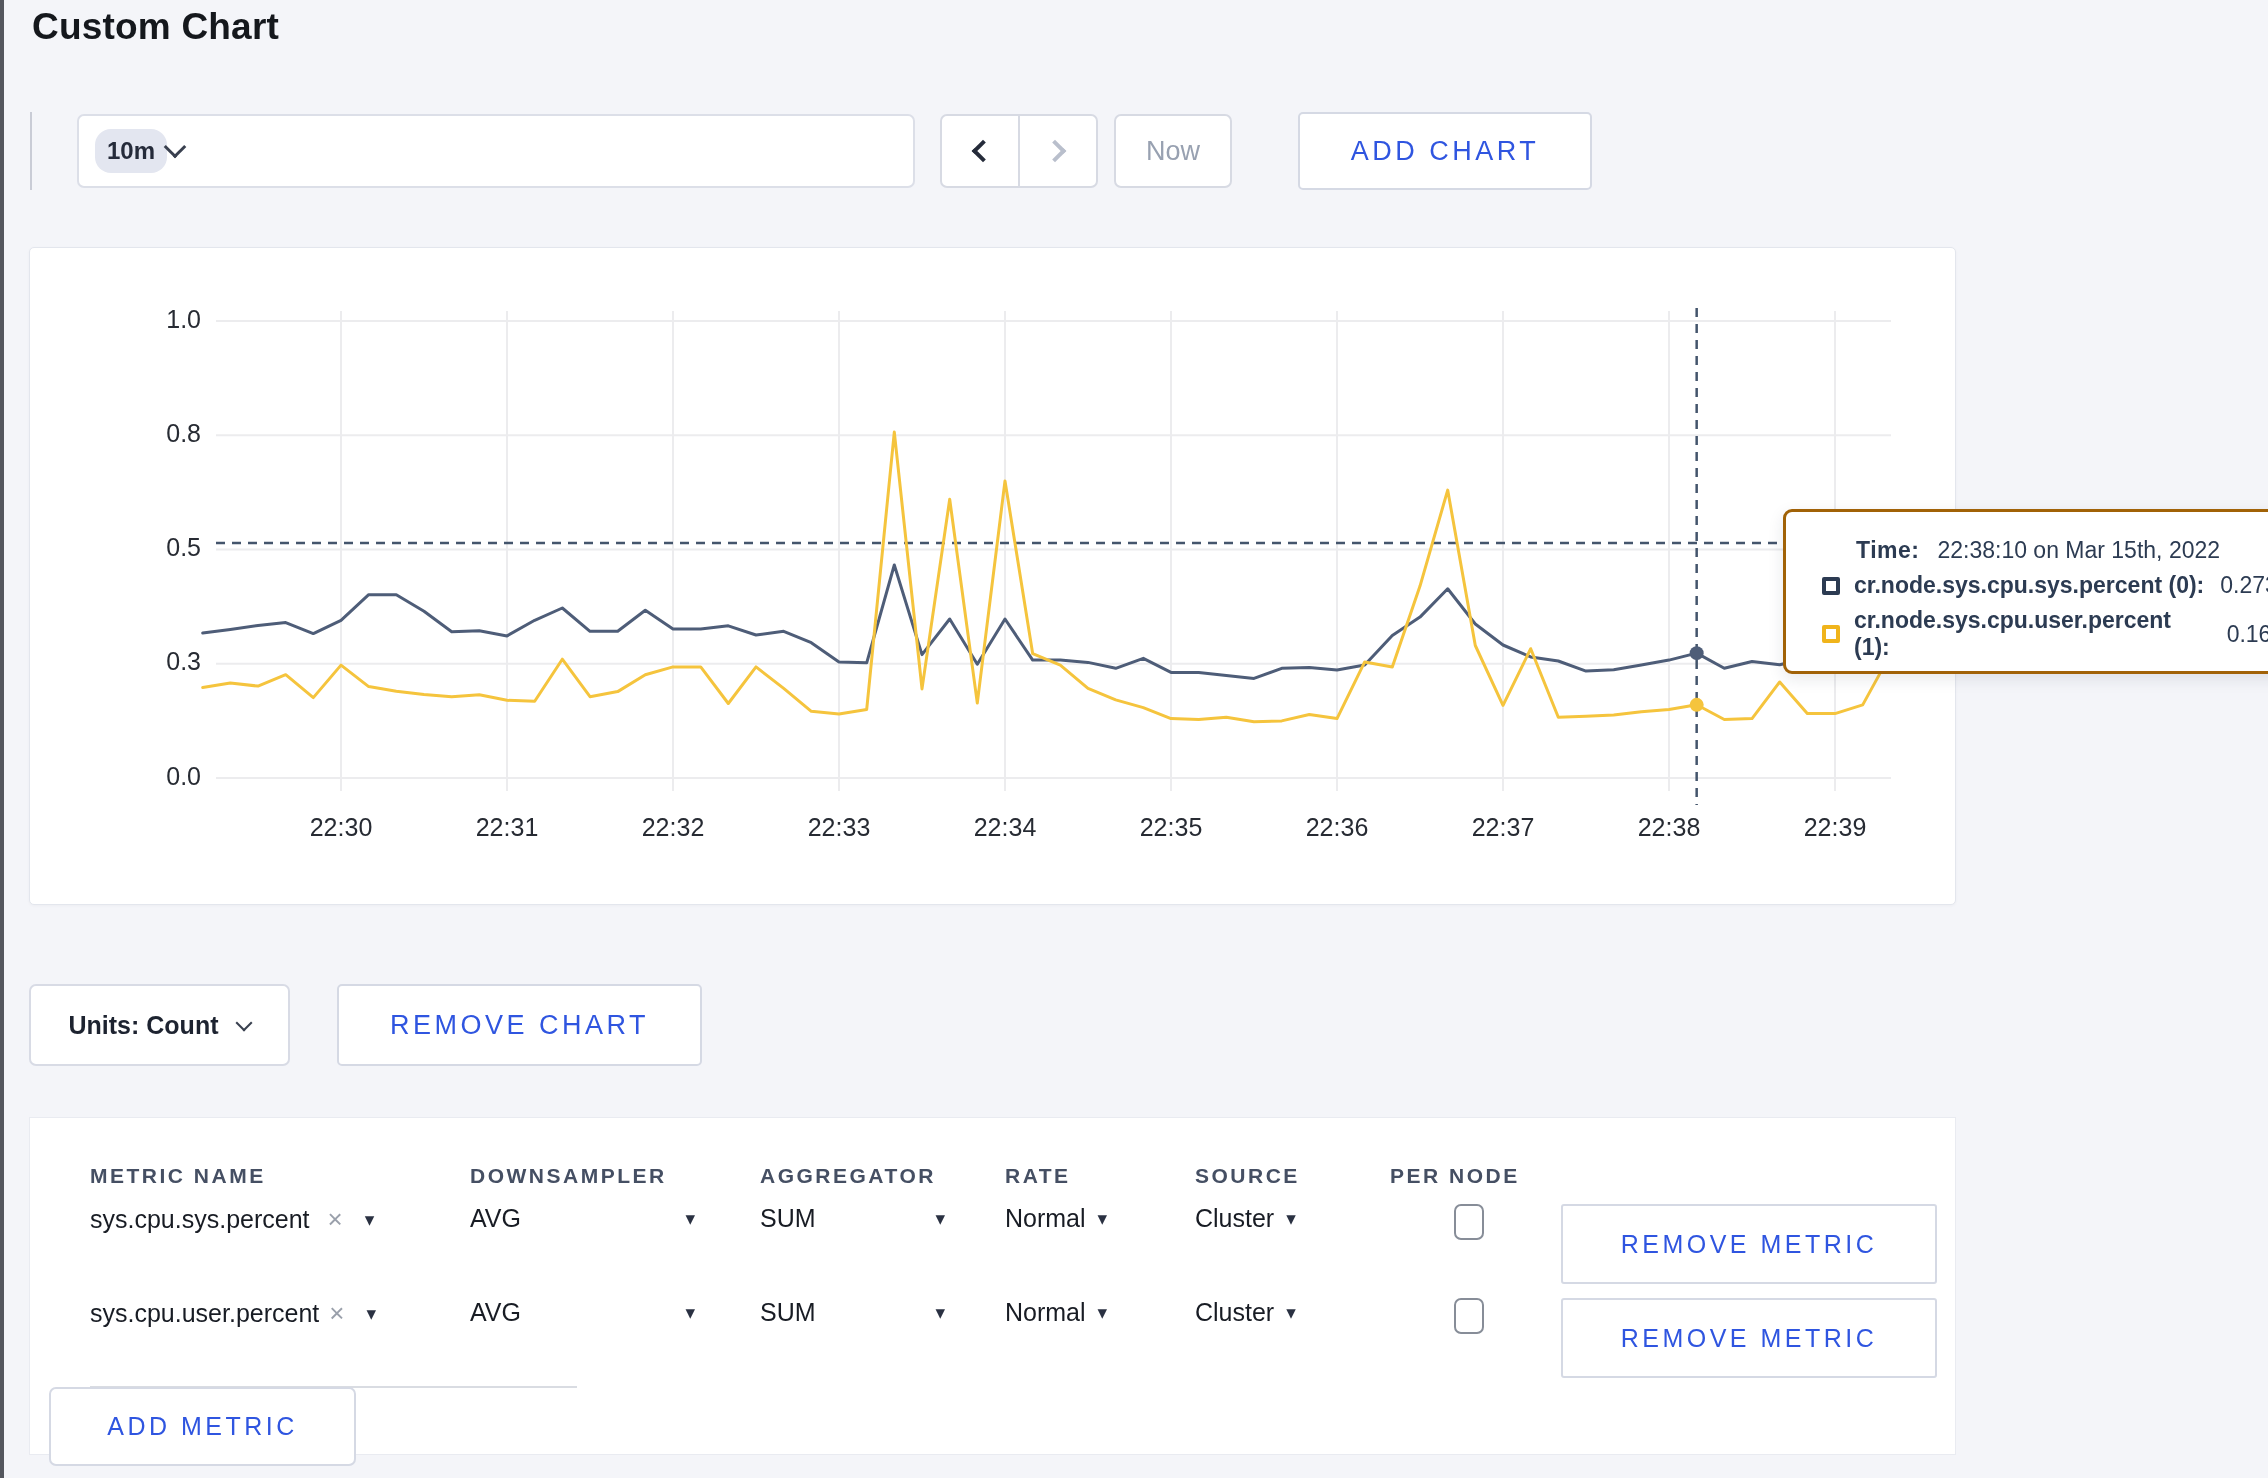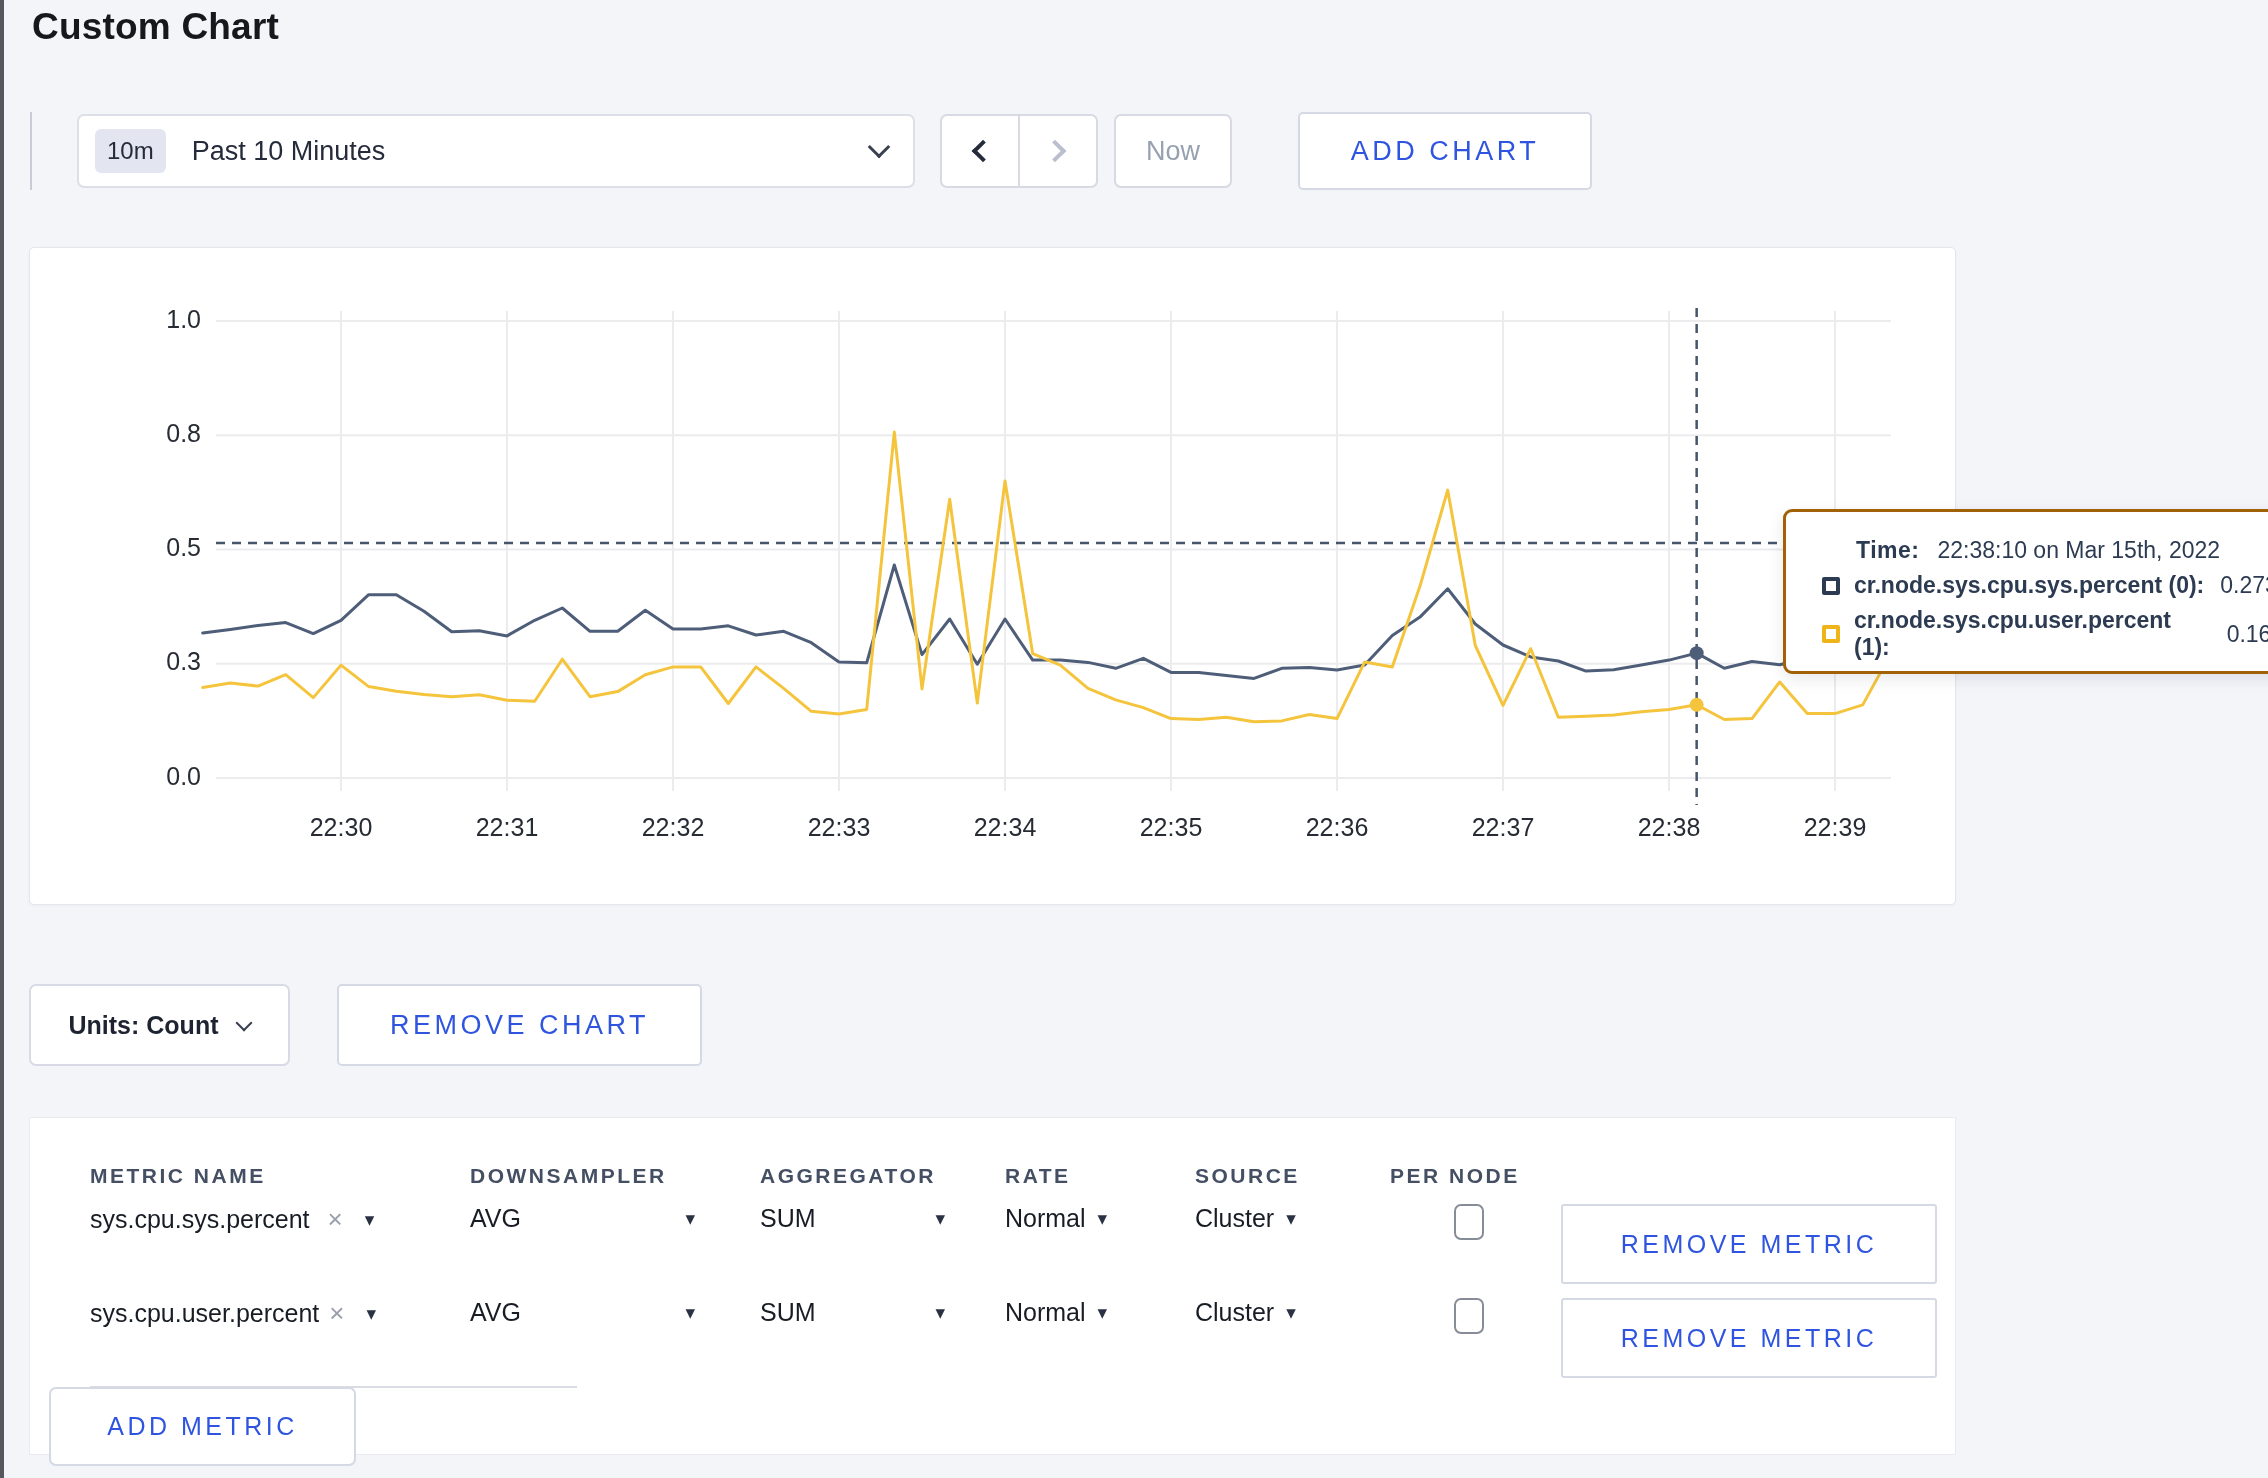--- a/index.html
+++ b/index.html
@@ -16,21 +16,21 @@
   
   .page-title { position:absolute; left:32px; top:6px; font-size:37px; font-weight:600; color:#15181d; letter-spacing:0.2px; }
 
   
   .toolbar-divider { position:absolute; left:30px; top:112px; width:2px; height:78px; background:#c9ccd6; }
   .time-select {
     position:absolute; left:77px; top:114px; width:838px; height:74px;
     background:#fff; border:2px solid #dcdfe8; border-radius:7px;
     display:flex; align-items:center; padding:0 26px 0 16px; cursor:pointer;
   }
-  .range-badge { background:#e3e6f0; border-radius:6px; padding:8px 12px; font-size:24px; font-weight:400; color:#252b3a; }
+  .range-badge { background:#e3e6f0; border-radius:16px; padding:8px 12px; font-size:24px; font-weight:700; color:#252b3a; }
   .range-label { margin-left:26px; font-size:27px; font-weight:500; color:#252b3a; flex:1; }
   .chev { width:16px; height:16px; border-right:3px solid #39404f; border-bottom:3px solid #39404f; transform:rotate(45deg); margin-top:-8px; }
   .arrow-group {
     position:absolute; left:940px; top:114px; width:158px; height:74px;
     background:#fff; border:2px solid #d7dae3; border-radius:7px; display:flex;
   }
   .arrow-cell { flex:1; display:flex; align-items:center; justify-content:center; cursor:pointer; }
   .arrow-cell + .arrow-cell { border-left:2px solid #d7dae3; }
   .chev-left  { width:16px; height:16px; border-left:4px solid #252b3a; border-bottom:4px solid #252b3a; transform:rotate(45deg); margin-left:6px; }
   .chev-right { width:16px; height:16px; border-right:4px solid #b9bfcc; border-top:4px solid #b9bfcc; transform:rotate(45deg); margin-right:6px; }
@@ -104,21 +104,20 @@
 <body>
 
 <div class="left-edge"></div>
 
 <h1 class="page-title">Custom Chart</h1>
 
 <div class="toolbar-divider"></div>
 
 <div class="time-select">
   <span class="range-badge">10m</span>
-  <span class="range-label">Past 10 Minutes</span>
   <span class="chev"></span>
 </div>
 
 <div class="arrow-group">
   <div class="arrow-cell">
     <span class="chev-left"></span>
   </div>
   <div class="arrow-cell">
     <span class="chev-right"></span>
   </div>

